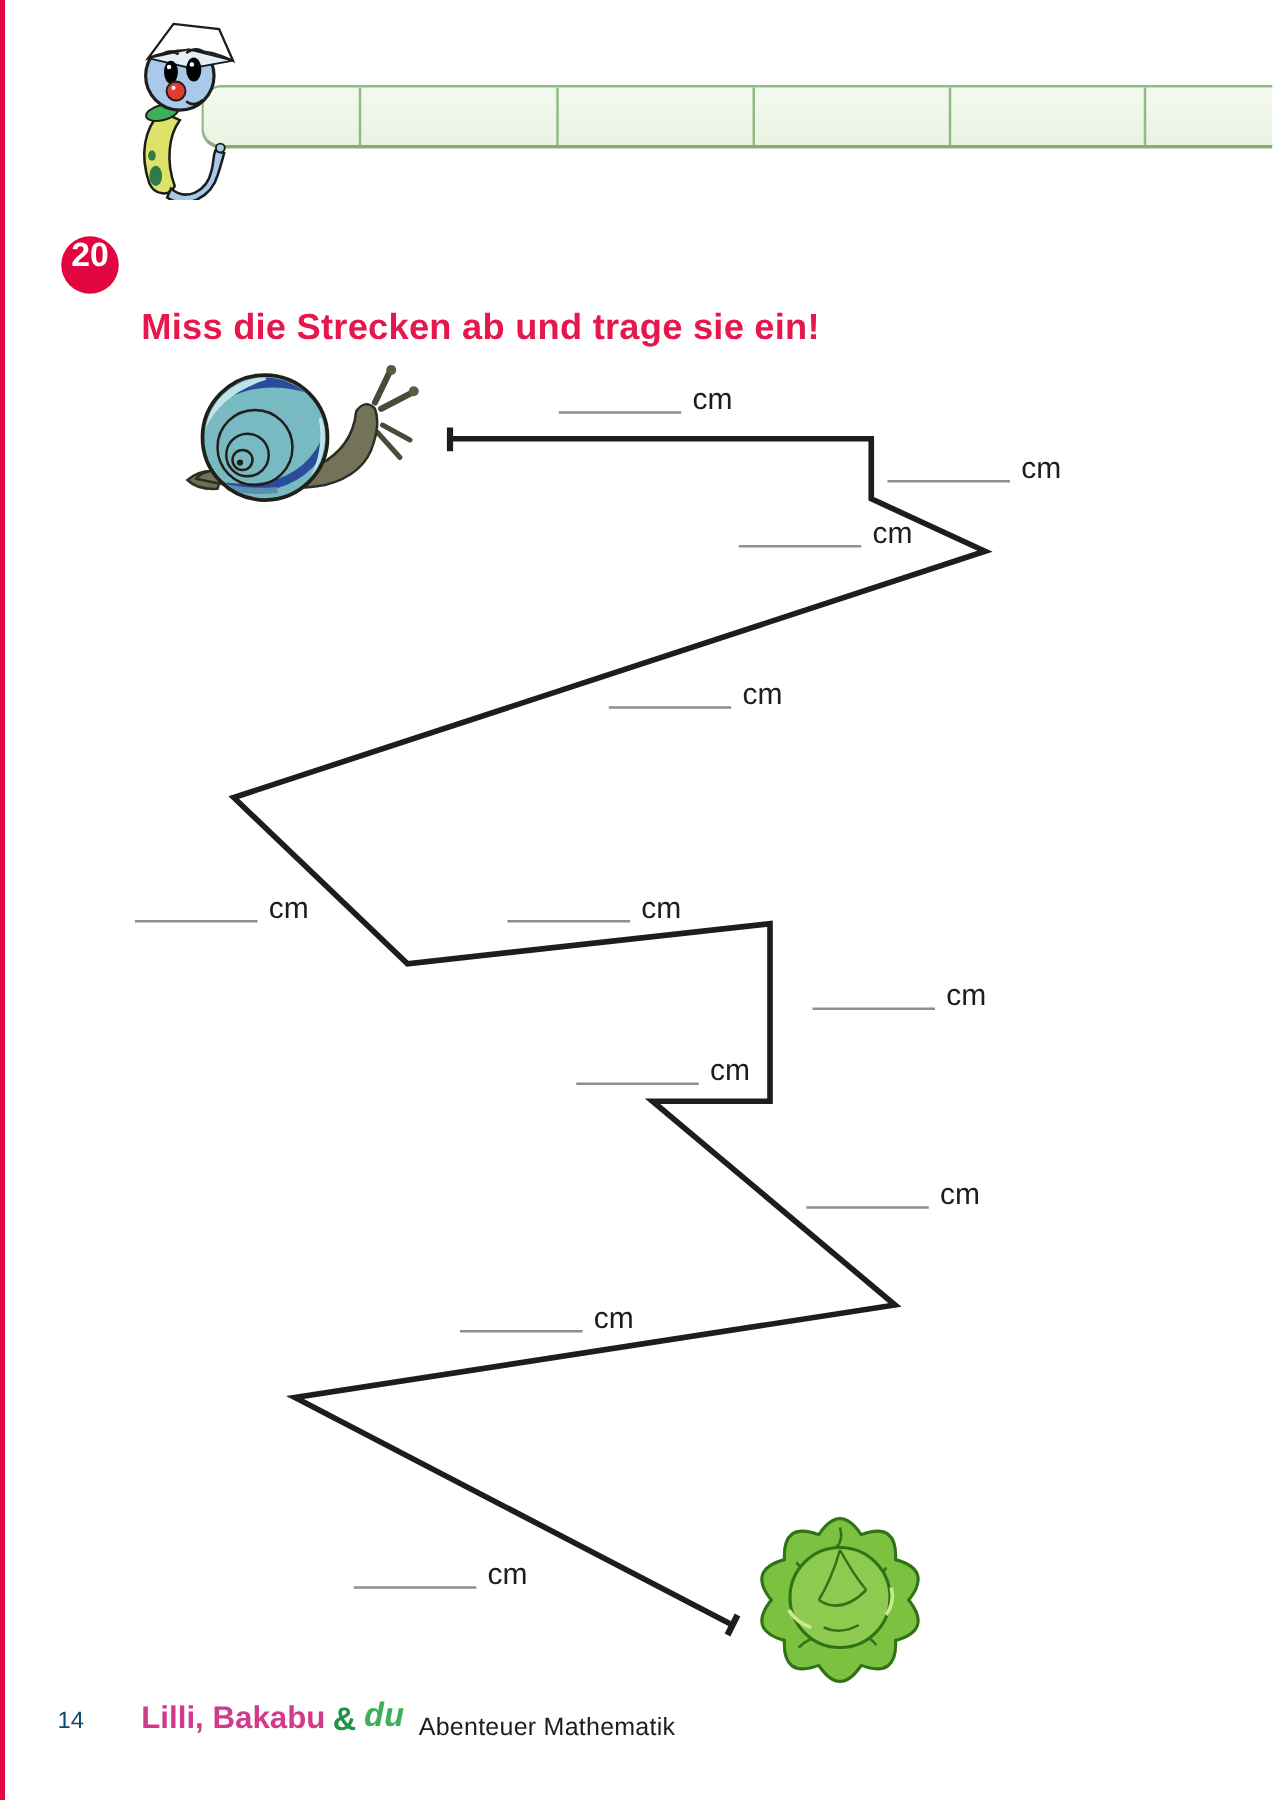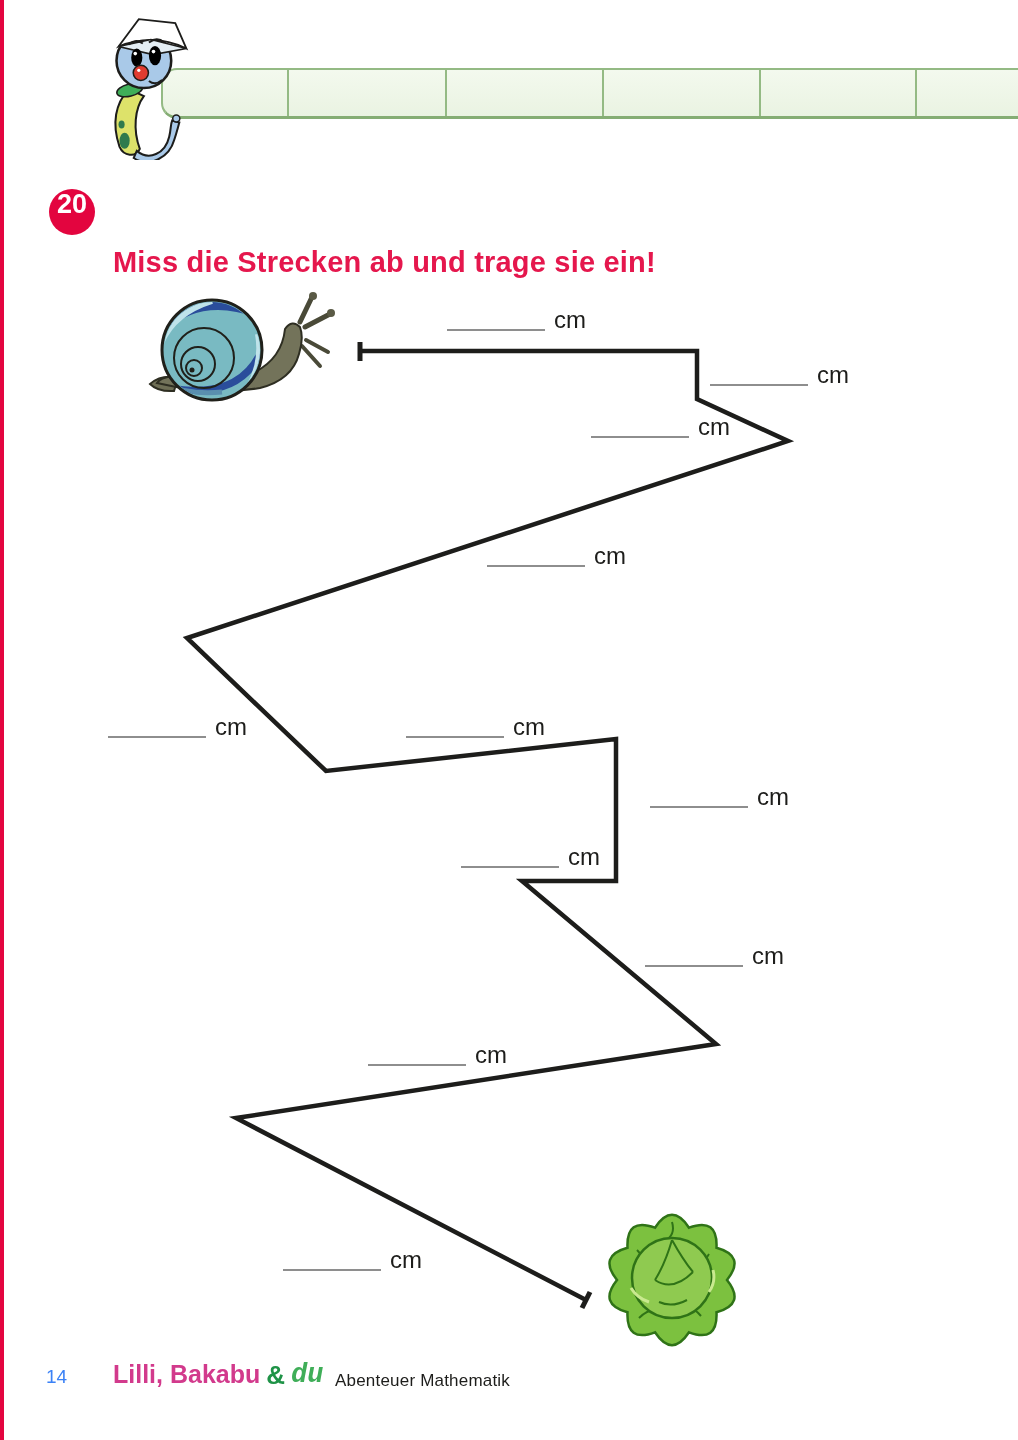--- a/index.html
+++ b/index.html
@@ -31,26 +31,26 @@
   
   #path-svg{position:absolute;left:0;top:0;width:1018px;height:1440px;}
   
   .cm-label{position:absolute;display:flex;align-items:flex-start;gap:9px;height:22px;}
   .cm-label .blank{width:98px;height:22px;border-bottom:2px solid #8e8e8e;box-sizing:border-box;}
   .cm-label .unit{font-size:24px;line-height:22px;color:#1d1d1b;}
   
   #snail{position:absolute;left:142px;top:288px;width:200px;height:120px;}
   #lettuce{position:absolute;left:597px;top:1212px;width:150px;height:140px;}
   
-  #footer-page-number{position:absolute;left:46px;top:1366px;font-size:19px;color:#3b82f6;text-align:center;}
+  #footer-page-number{position:absolute;left:46px;top:1366px;font-size:19px;color:#0c4a6e;text-align:center;}
   #brand-logo{position:absolute;left:113px;top:1360px;height:30px;display:flex;align-items:flex-start;gap:6px;white-space:nowrap;}
   #logo-lilli{color:#d23a8c;font-weight:bold;font-size:25px;}
   #logo-amp{color:#1f9347;font-size:26px;font-weight:bold;}
   #logo-du{color:#3fae58;font-size:27px;font-weight:bold;font-style:italic;font-family:Liberation Mono, monospace;}
-  #series-title{position:absolute;left:335px;top:1371px;font-size:17px;color:#1d1d1b;font-weight:500;letter-spacing:.2px;}
+  #series-title{position:absolute;left:335px;top:1371px;font-size:20px;color:#1d1d1b;font-weight:500;letter-spacing:.2px;}
 </style>
 </head>
 <body>
 
 <div id="page">
   <div id="left-edge"></div>
 
   <div id="measure-table">
       <div class="tdiv" style="left: 124px;"></div>
       <div class="tdiv" style="left: 282px;"></div>

